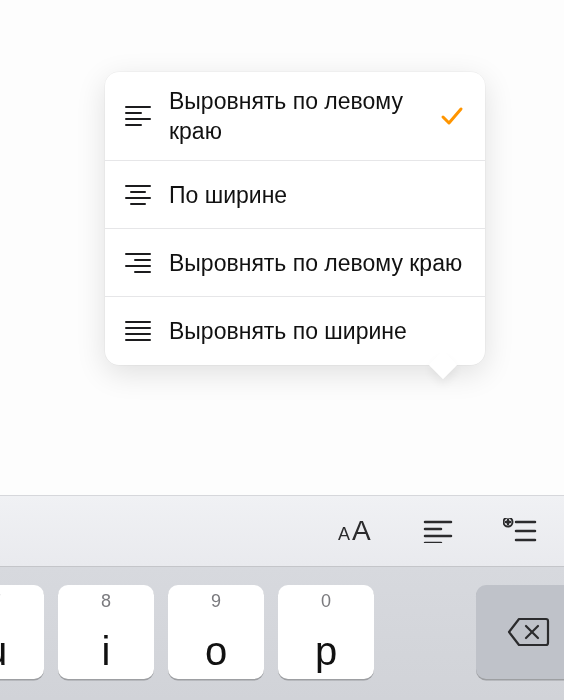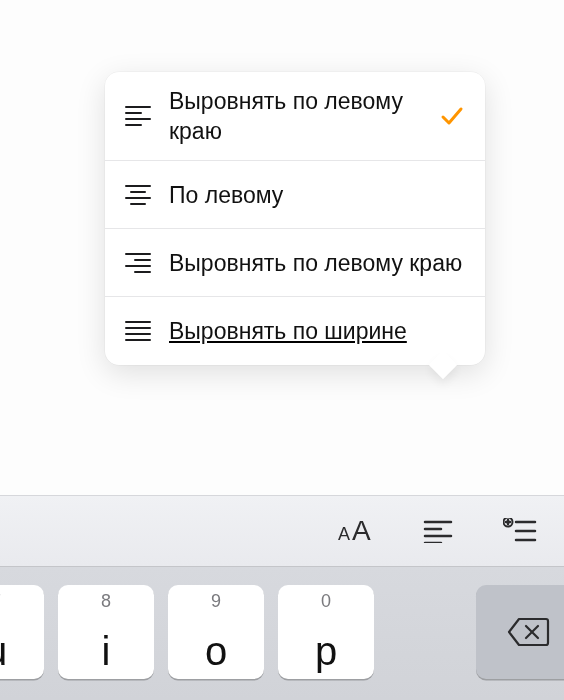--- a/index.html
+++ b/index.html
@@ -37,21 +37,21 @@
     box-shadow: 4px 4px 10px rgba(0,0,0,0.06);
   }
   .menu-item {
     display: flex;
     align-items: center;
     padding: 14px 18px 14px 18px;
     border-bottom: 1px solid #e6e6e8;
     min-height: 68px;
     cursor: pointer;
   }
-  .menu-item:last-child { border-bottom: none; text-decoration: underline; }
+  .menu-item:last-child { border-bottom: none; }
   .menu-icon {
     width: 30px;
     height: 30px;
     flex: 0 0 30px;
     margin-right: 16px;
     display: flex;
     align-items: center;
     justify-content: center;
   }
   .menu-label {
@@ -177,21 +177,21 @@
 
     <div class="menu-item">
       <span class="menu-icon">
         <svg width="26" height="22" viewBox="0 0 26 22" stroke="#1c1c1e" stroke-width="2" fill="none" stroke-linecap="round">
           <line x1="1" y1="2" x2="25" y2="2"></line>
           <line x1="6" y1="8" x2="20" y2="8"></line>
           <line x1="1" y1="14" x2="25" y2="14"></line>
           <line x1="6" y1="20" x2="20" y2="20"></line>
         </svg>
       </span>
-      <span class="menu-label">По левому</span>
+      <span class="menu-label">По ширине</span>
     </div>
 
     <div class="menu-item">
       <span class="menu-icon">
         <svg width="26" height="22" viewBox="0 0 26 22" stroke="#1c1c1e" stroke-width="2" fill="none" stroke-linecap="round">
           <line x1="1" y1="2" x2="25" y2="2"></line>
           <line x1="10" y1="8" x2="25" y2="8"></line>
           <line x1="1" y1="14" x2="25" y2="14"></line>
           <line x1="10" y1="20" x2="25" y2="20"></line>
         </svg>

